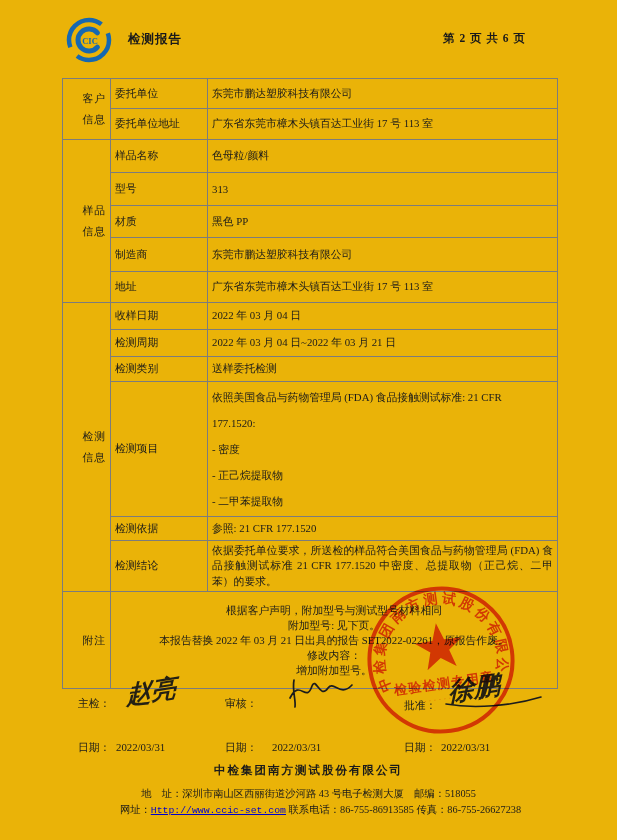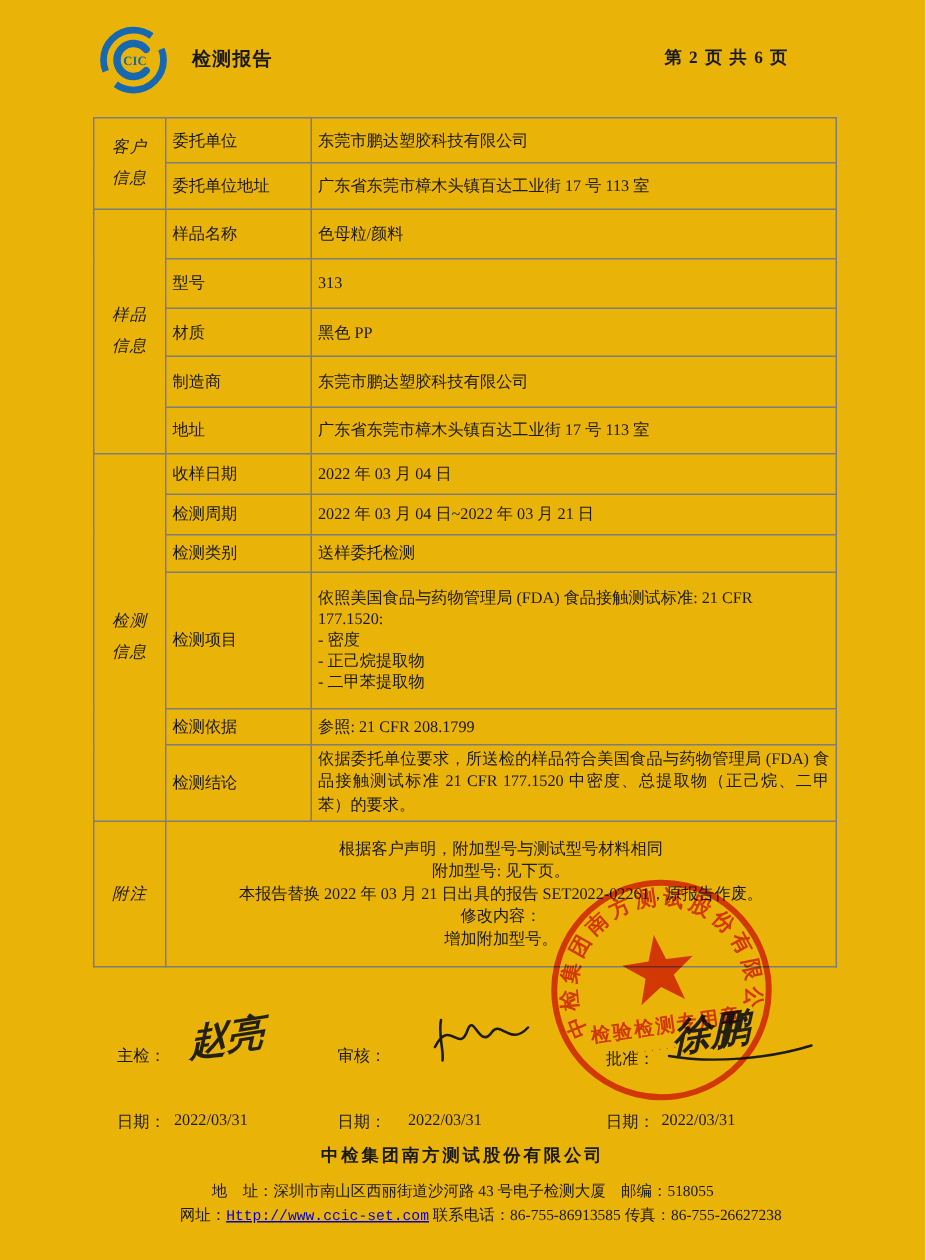--- a/index.html
+++ b/index.html
@@ -8,24 +8,24 @@
 
   
   .hdr-title{position:absolute;left:128px;top:31px;font-size:12.5px;font-weight:bold;letter-spacing:1px;}
   .hdr-no{position:absolute;left:236px;top:31px;font-size:11.5px;font-weight:bold;}
   .hdr-page{position:absolute;left:443px;top:31px;font-size:11.5px;font-weight:bold;letter-spacing:1px;}
   .logo{position:absolute;left:64px;top:15px;width:50px;height:50px;}
 
   
   table.rpt{position:absolute;left:62px;top:78px;width:495px;border-collapse:collapse;table-layout:fixed;font-size:10.8px;}
   table.rpt td{border:1px solid #7c7c7c;padding:2px 4px;vertical-align:middle;overflow:hidden;}
-  td.gcell{text-align:center;white-space:pre-line;line-height:21px;letter-spacing:1px;padding:0;font-style:italic;}
+  td.gcell{text-align:right;white-space:pre-line;line-height:21px;letter-spacing:1px;padding:0;}
   td.lcell{padding-left:7px;}
   td.vcell{padding-left:5px;}
-  td.multi{white-space:pre-line;line-height:14px;margin-left:44px;}
+  td.multi{white-space:pre-line;line-height:26px;margin-left:44px;}
   td.just{line-height:15.4px;text-align:justify;padding-right:6px;}
   td.note-cell{white-space:pre-line;line-height:15px;padding-left:7px;text-align:center;}
 
   
   .siglabel{position:absolute;font-size:10.8px;}
   .sigdate{position:absolute;font-size:10.8px;width:100px;text-align:left;}
   .handwriting{position:absolute;font-size:25px;color:#141414;white-space:nowrap;
     transform:rotate(-9deg) skewX(-8deg);font-style:italic;font-weight:bold;opacity:.92;}
   .squiggle{position:absolute;}
 
@@ -108,21 +108,21 @@
         <tr style="height: 91px;">
           <td class="lcell">检测项目</td>
           <td class="vcell multi">依照美国食品与药物管理局 (FDA) 食品接触测试标准: 21 CFR
 177.1520:
 -  密度
 -  正己烷提取物
 -  二甲苯提取物</td>
         </tr>
         <tr style="height: 24px;">
           <td class="lcell">检测依据</td>
-          <td class="vcell">参照: 21 CFR 208.1799</td>
+          <td class="vcell">参照: 21 CFR 177.1520</td>
         </tr>
         <tr style="height: 46px;">
           <td class="lcell">检测结论</td>
           <td class="vcell just">依据委托单位要求，所送检的样品符合美国食品与药物管理局 (FDA) 食品接触测试标准 21 CFR 177.1520 中密度、总提取物（正己烷、二甲苯）的要求。</td>
         </tr>
         <tr style="height: 97px;">
           <td class="gcell" rowspan="1">附注</td>
           <td colspan="2" class="vcell note-cell">根据客户声明，附加型号与测试型号材料相同
 附加型号: 见下页。
 本报告替换 2022 年 03 月 21 日出具的报告 SET2022-02261，原报告作废。

